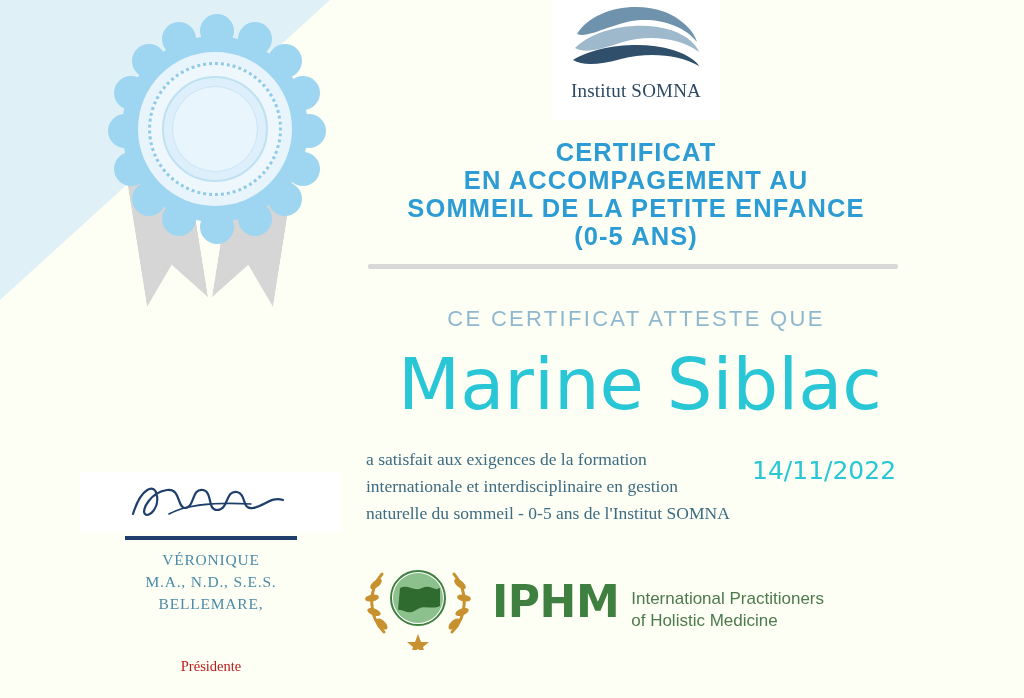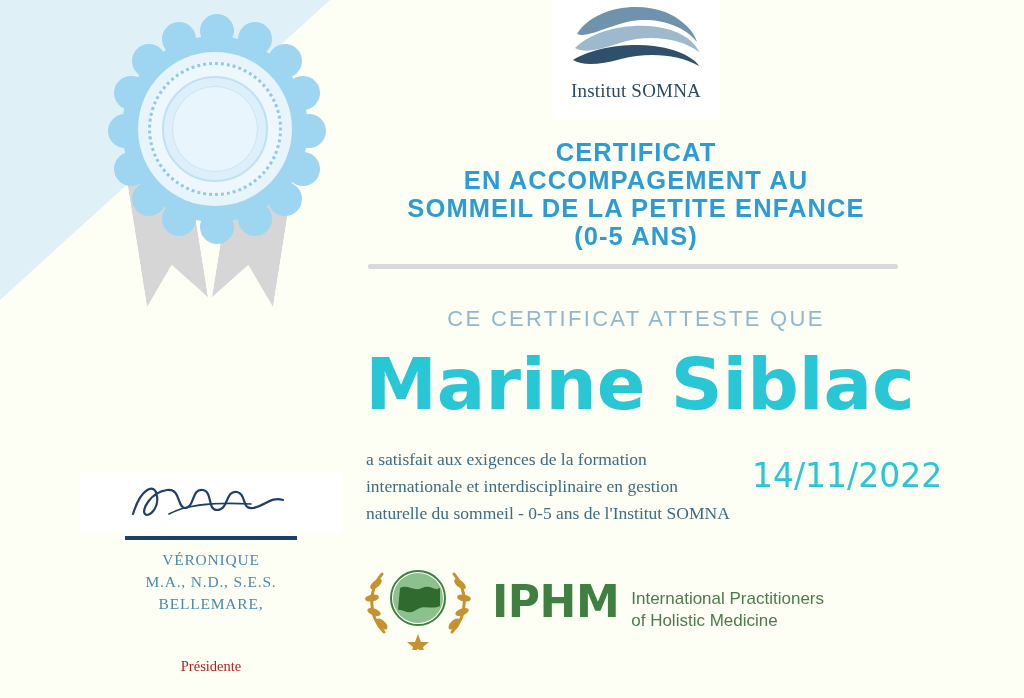--- a/index.html
+++ b/index.html
@@ -189,42 +189,42 @@
   .recipient {
     position: absolute;
     left: 330px;
     top: 340px;
     width: 620px;
     text-align: center;
     color: #29c6d6;
     font-size: 72px;
     line-height: 88px;
     font-family: "DejaVu Sans", sans-serif;
-    font-weight: bold;
+    font-weight: normal;
   }
 
   
   .body-text {
     position: absolute;
     left: 366px;
     top: 446px;
     width: 370px;
     color: #3d6b82;
     font-family: "Liberation Serif", serif;
     font-size: 17.5px;
     line-height: 27px;
   }
 
   
   .date {
     position: absolute;
     left: 752px;
     top: 456px;
     color: #29c6d6;
-    font-size: 33px;
+    font-size: 25px;
     font-family: "DejaVu Sans", sans-serif;
   }
 
   
   .signature-block {
     position: absolute;
     left: 80px;
     top: 472px;
     width: 262px;
     text-align: center;

